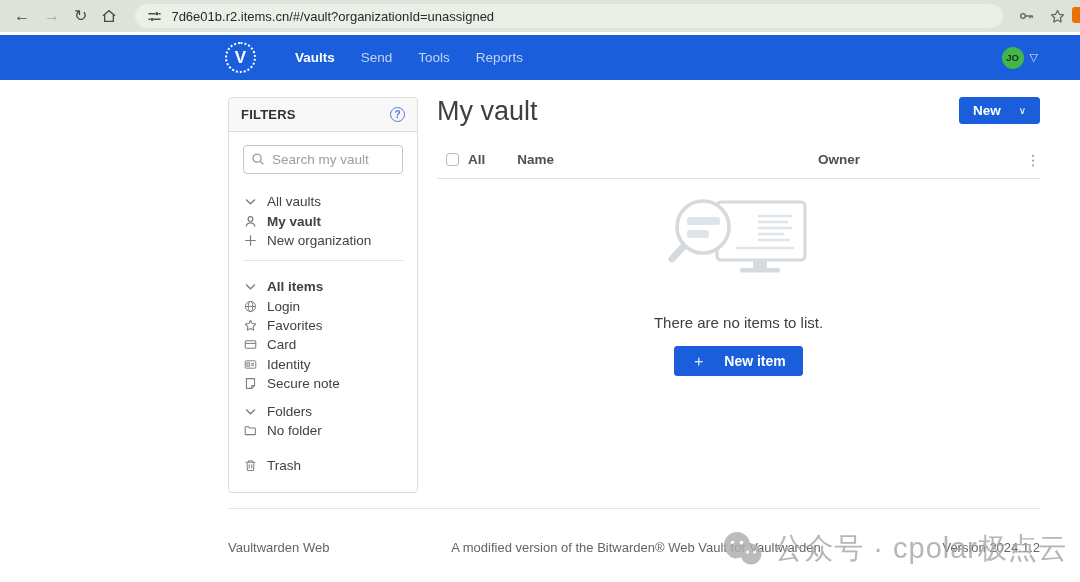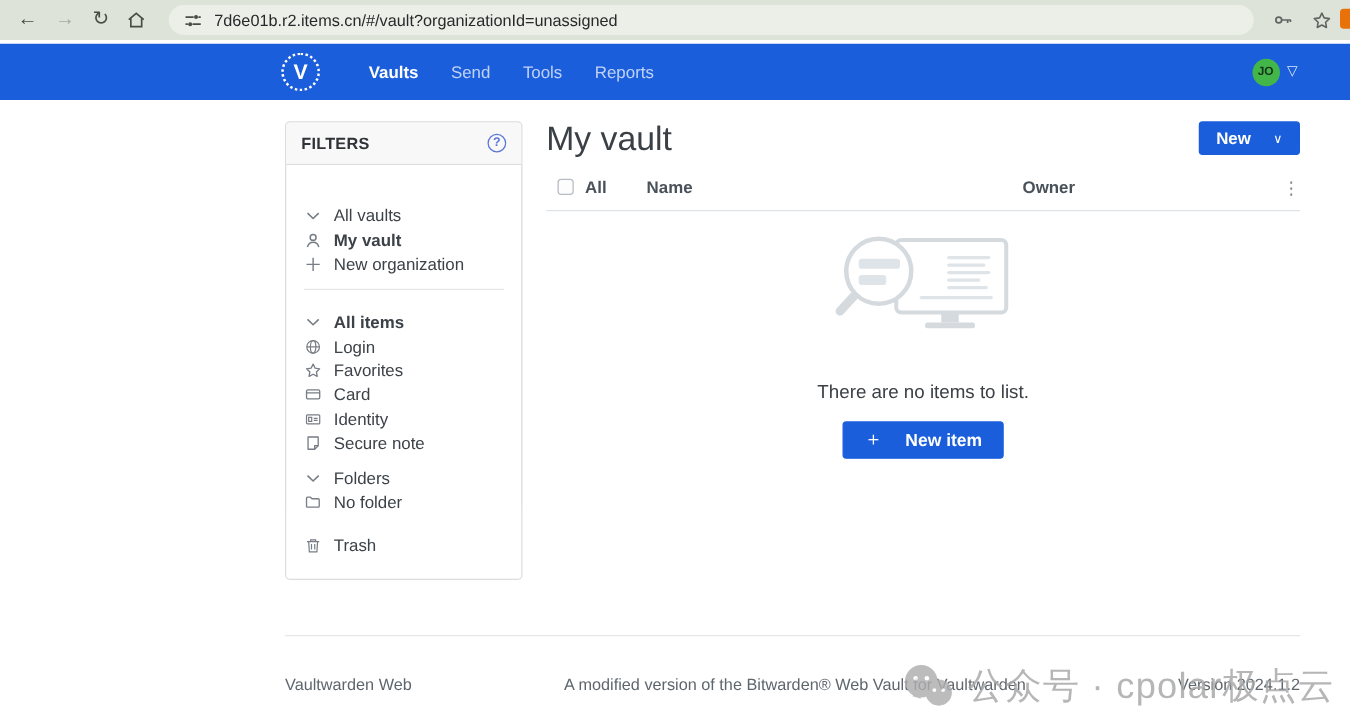--- a/index.html
+++ b/index.html
@@ -108,21 +108,21 @@
   .page-title { font-size: 27px; font-weight: 400; color: #3b4046; line-height: 1.1; }
   .btn-primary {
     background: #1a5edb; color: #fff; border: 1px solid #1a5edb; border-radius: 3px;
     font-size: 13.5px; font-weight: bold; padding: 5px 13px; cursor: pointer;
     font-family: "Liberation Sans", sans-serif;
     display: inline-flex; align-items: center; gap: 18px;
   }
   .btn-caret { font-size: 10px; font-weight: normal; }
 
   .table-header {
-    display: flex; align-items: center; margin-top: 15px;
+    display: flex; align-items: center; margin-top: 25px;
     padding: 0 0 10px 9px; border-bottom: 1px solid #dfe3e6;
     font-size: 13.5px; font-weight: bold; color: #49525a;
   }
   .checkbox {
     width: 13px; height: 13px; border: 1px solid #b6bcc2; border-radius: 3px;
     background: #fdfdfd; cursor: pointer; flex: none;
   }
   .th-all { margin-left: 9px; }
   .th-name { margin-left: 32px; }
   .th-spacer { flex: 1; }
@@ -208,20 +208,29 @@
 </div>
 
 <div class="content">
 
   <div class="filters-card">
     <div class="filters-head">
       <span class="filters-title">FILTERS</span>
       <span class="help-badge">?</span>
     </div>
     <div class="filters-body">
+      <div class="search-wrap">
+        <span class="search-icon">
+          <svg width="14" height="14" viewBox="0 0 16 16" fill="none" stroke="#9aa0a6" stroke-width="1.6">
+              <circle cx="7" cy="7" r="4.6"></circle>
+              <path d="M10.6 10.6 14 14"></path>
+            </svg>
+        </span>
+        <input class="search-input" type="text" placeholder="Search my vault" style="">
+      </div>
 
       <ul class="filter-list">
         <li class="muted">
           <span class="fi">
               <svg width="13" height="13" viewBox="0 0 16 16" fill="none" stroke="currentColor" stroke-width="1.6">
                 <path d="M2.5 5.5 8 10.8l5.5-5.3"></path>
               </svg>
             </span>
           <span>All vaults</span>
         </li>

